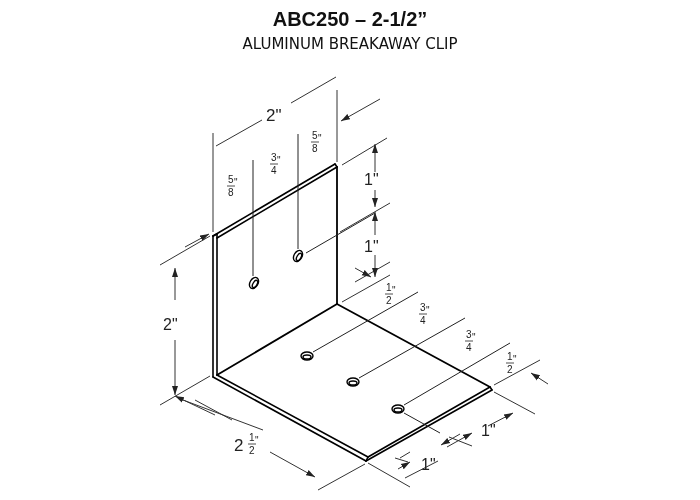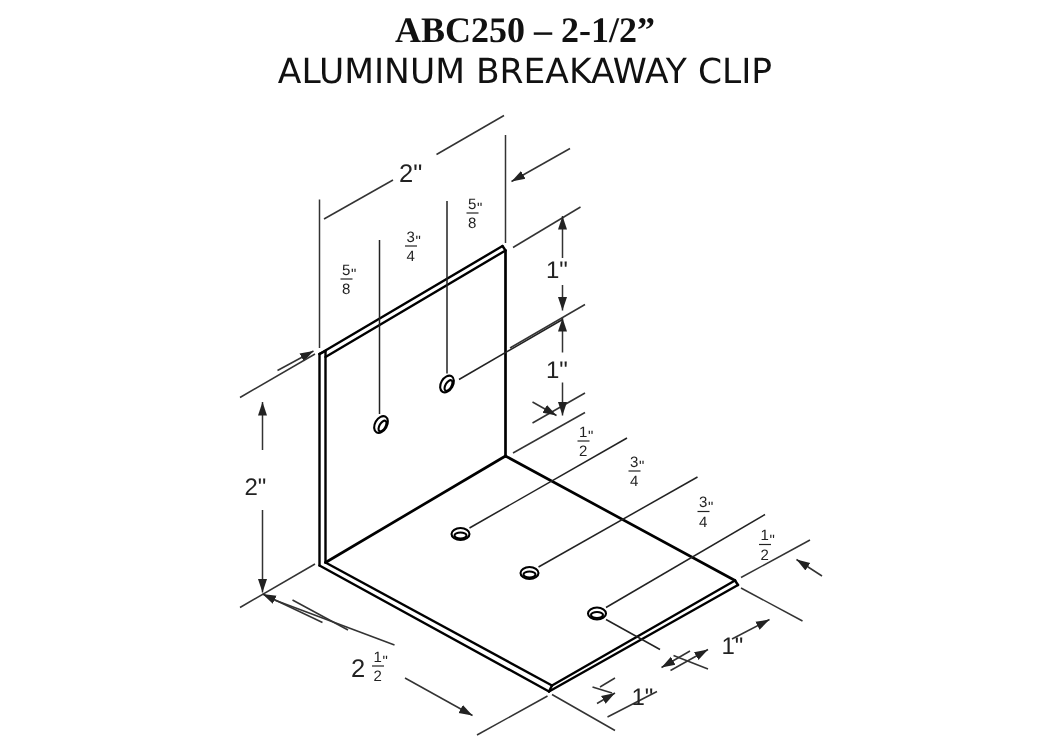--- a/index.html
+++ b/index.html
@@ -1,19 +1,19 @@
 <!DOCTYPE html>
 <html><head>
 <meta charset="utf-8">
 <style>
   html, body { margin:0; padding:0; background:#ffffff; }
   body { width:700px; height:500px; position:relative; overflow:hidden; font-family:"Liberation Sans", sans-serif; }
   .title { position:absolute; left:0; width:700px; text-align:center; color:#111; }
-  .title-main { top:8px; font-size:24px; font-weight:bold; font-family:Liberation Serif, serif; }
-  .title-sub { top:35px; font-size:23px; font-family:"DejaVu Sans", sans-serif; }
+  .title-main { top:8px; font-size:20px; font-weight:bold; font-family:Liberation Sans, sans-serif; }
+  .title-sub { top:35px; font-size:15px; font-family:"DejaVu Sans", sans-serif; }
   svg { position:absolute; left:0; top:0; }
   .dim { font-family:"Liberation Sans", sans-serif; fill:#222; }
 </style>
 </head>
 <body>
 
 <div class="title title-main">ABC250 – 2-1/2”</div>
 <div class="title title-sub">ALUMINUM BREAKAWAY CLIP</div>
 
 <svg width="700" height="500" viewBox="0 0 700 500">

